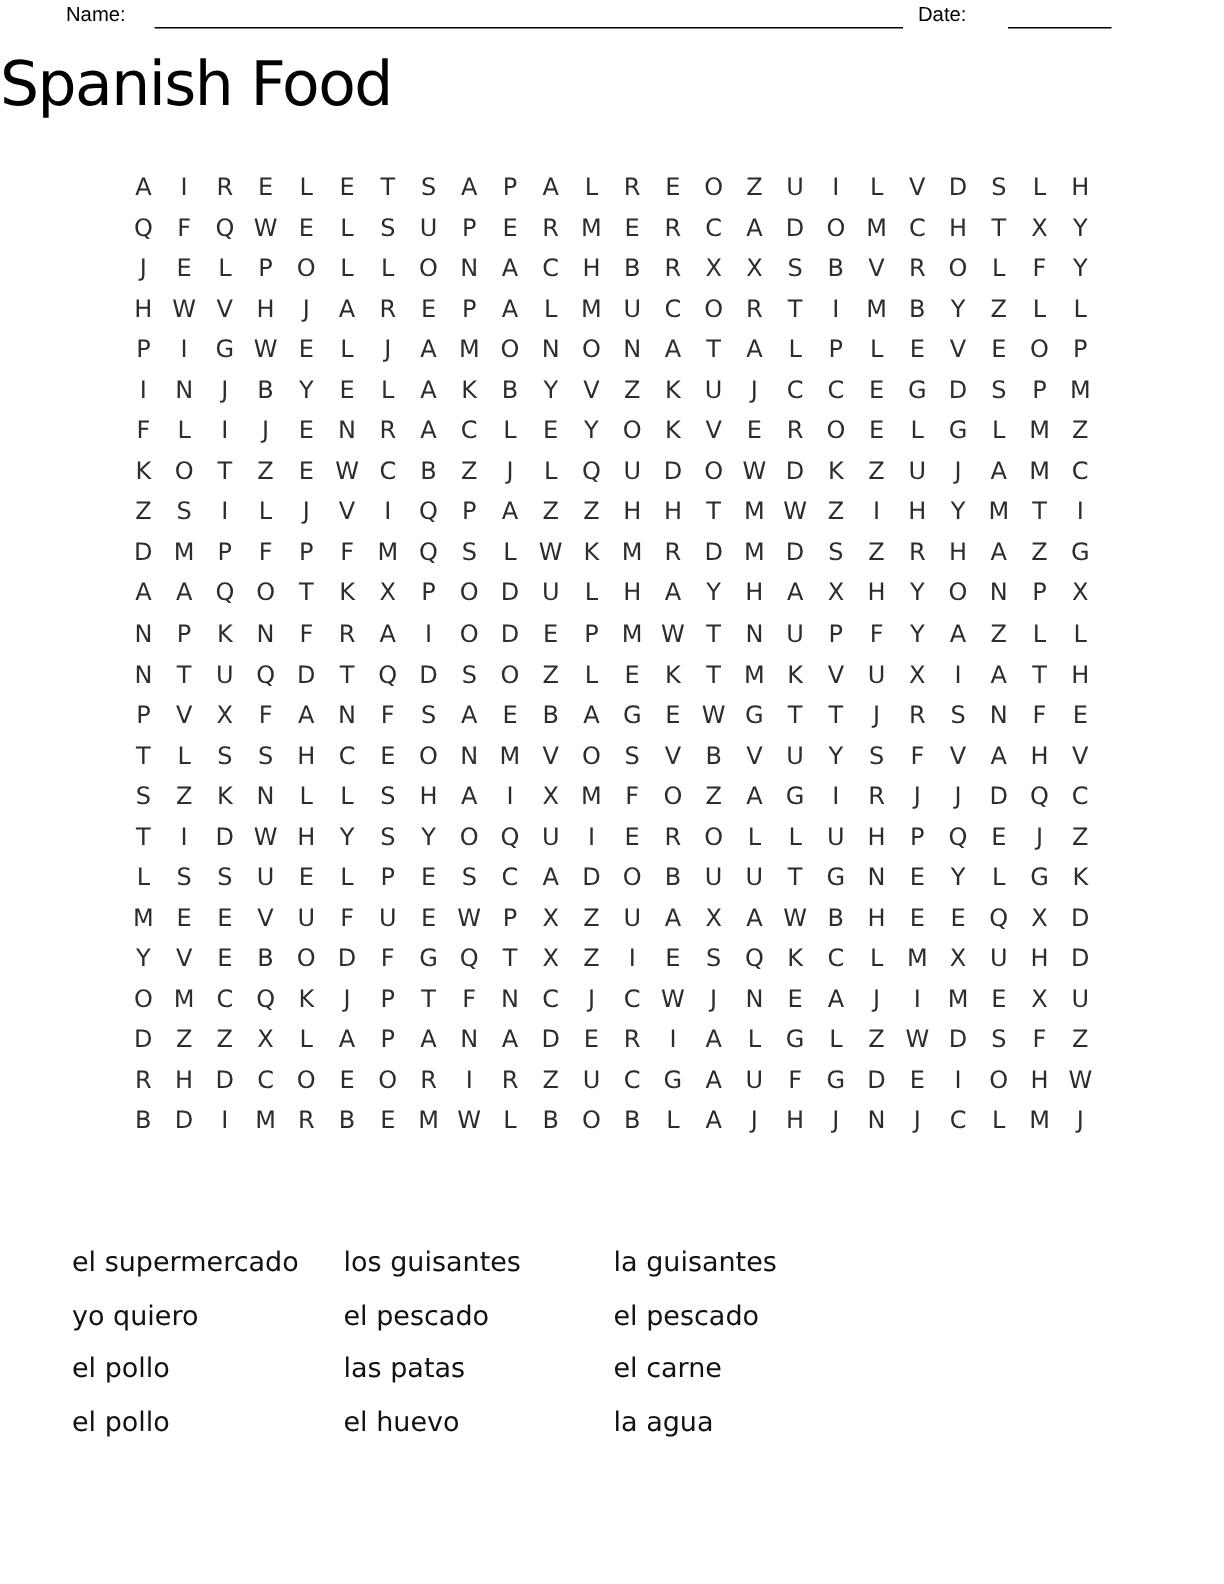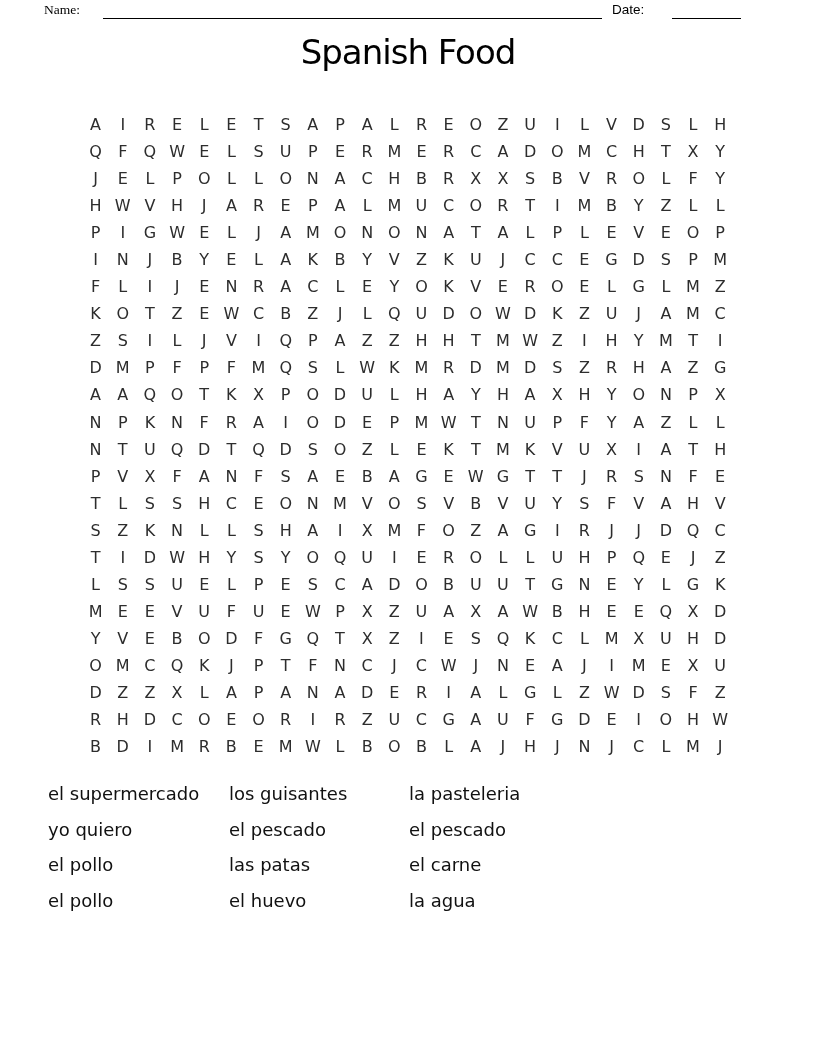--- a/index.html
+++ b/index.html
@@ -14,36 +14,36 @@
 
   
   .hdr-label {
     position: absolute;
     font-family: "Liberation Sans", sans-serif;
     font-size: 13.5px;
     color: #000;
     top: 2px;
     white-space: nowrap;
   }
-  #name-label { left: 44px; font-family: Liberation Serif, serif; }
+  #name-label { left: 44px; }
   #date-label { left: 612px; }
   .hdr-line {
     position: absolute;
     top: 0px; height: 18px;
     border-bottom: 1.2px solid #000;
   }
   #name-line { left: 103px; width: 499px; }
   #date-line { left: 672px; width: 69px; }
 
   
   .title {
     position: absolute;
     left: 0; top: 32px; width: 816px;
-    text-align: center;
-    font-size: 34px;
+    text-align: left;
+    font-size: 41px;
     font-weight: 400;
     letter-spacing: -1px;
     color: #000;
   }
 
   
   .letter-grid {
     position: absolute;
     left: 82px; top: 111px;
     display: grid;
@@ -60,21 +60,21 @@
   }
 
   
   .word-list {
     position: absolute;
     left: 48px; top: 776px;
     width: 730px;
     display: grid;
     grid-template-columns: 181px 180px 180px auto;
   }
-  .word-col { display: block; }
+  .word-col { display: block; margin-top: 48px; }
   .word {
     height: 35.7px;
     line-height: 35.7px;
     font-size: 18px;
     color: #111;
     white-space: nowrap;
   }
 </style>
 </head>
 <body>
@@ -672,18 +672,18 @@
       <div class="word">el pollo</div>
       <div class="word">el pollo</div>
     </div>
     <div class="word-col">
       <div class="word">los guisantes</div>
       <div class="word">el pescado</div>
       <div class="word">las patas</div>
       <div class="word">el huevo</div>
     </div>
     <div class="word-col">
-      <div class="word">la pasteleria</div>
+      <div class="word">la guisantes</div>
       <div class="word">el pescado</div>
       <div class="word">el carne</div>
       <div class="word">la agua</div>
     </div>
   </div>
 
 </body></html>

